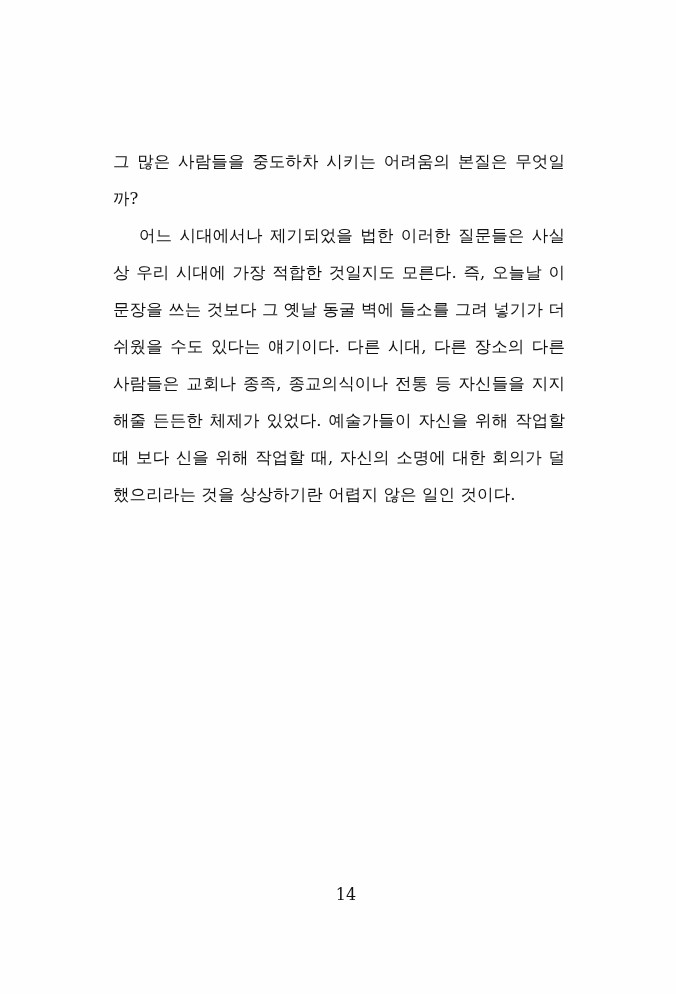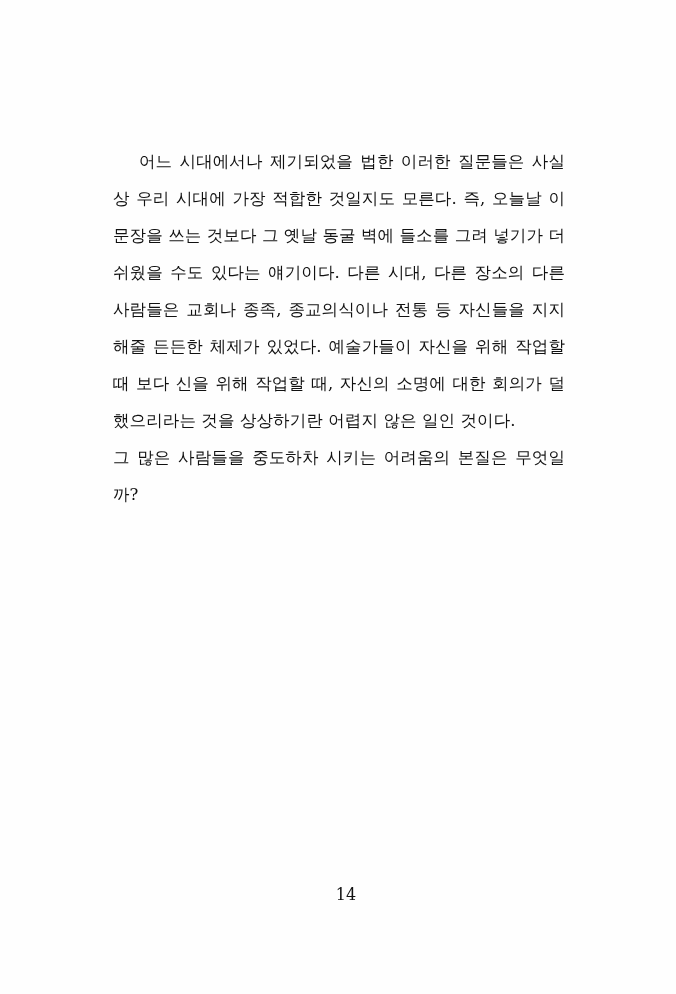--- a/index.html
+++ b/index.html
@@ -50,19 +50,19 @@
     color: #111111;
     font-family: "DejaVu Serif", serif;
   }
 </style>
 </head>
 <body>
 
 <div class="page">
 
   <div class="text-block">
+    <p class="para">그 많은 사람들을 중도하차 시키는 어려움의 본질은 무엇일까?</p>
     <p class="para indent">어느 시대에서나 제기되었을 법한 이러한 질문들은 사실상 우리 시대에 가장 적합한 것일지도 모른다. 즉, 오늘날 이 문장을 쓰는 것보다 그 옛날 동굴 벽에 들소를 그려 넣기가 더 쉬웠을 수도 있다는 얘기이다. 다른 시대, 다른 장소의 다른 사람들은 교회나 종족, 종교의식이나 전통 등 자신들을 지지해줄 든든한 체제가 있었다. 예술가들이 자신을 위해 작업할 때 보다 신을 위해 작업할 때, 자신의 소명에 대한 회의가 덜했으리라는 것을 상상하기란 어렵지 않은 일인 것이다.</p>
-    <p class="para">그 많은 사람들을 중도하차 시키는 어려움의 본질은 무엇일까?</p>
   </div>
 
   <div class="page-number">14</div>
 
 </div>
 
 </body></html>

